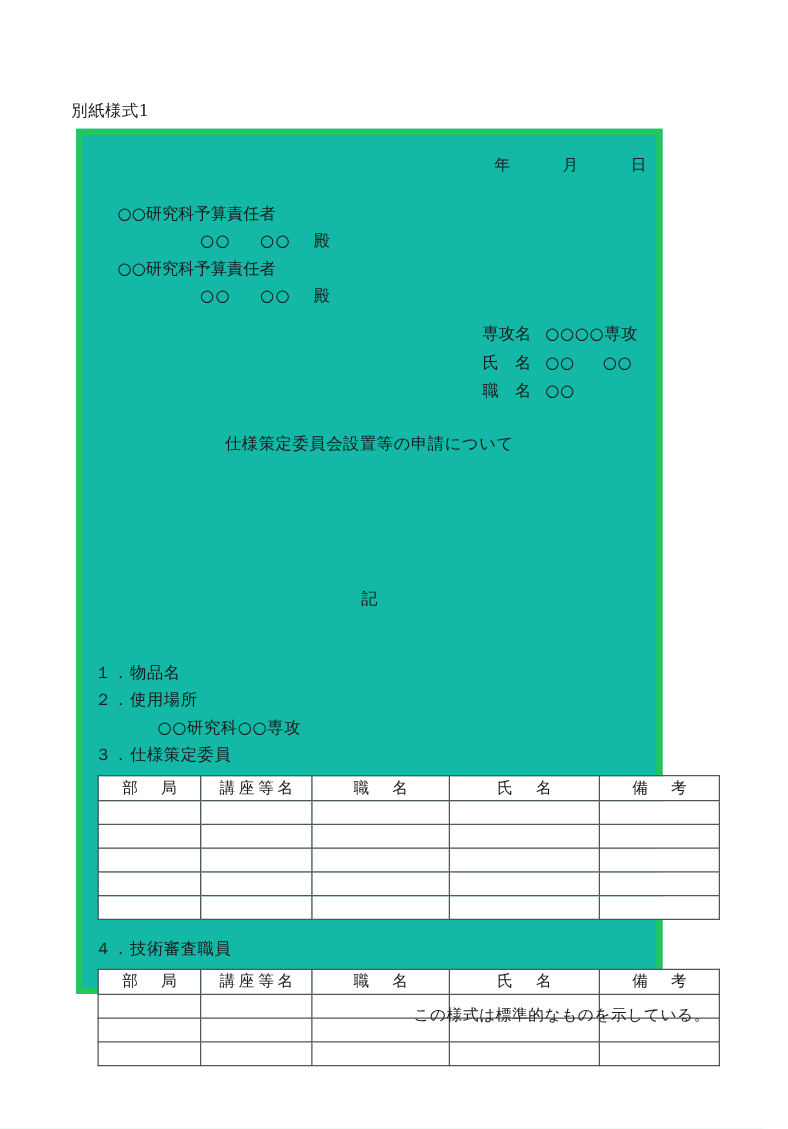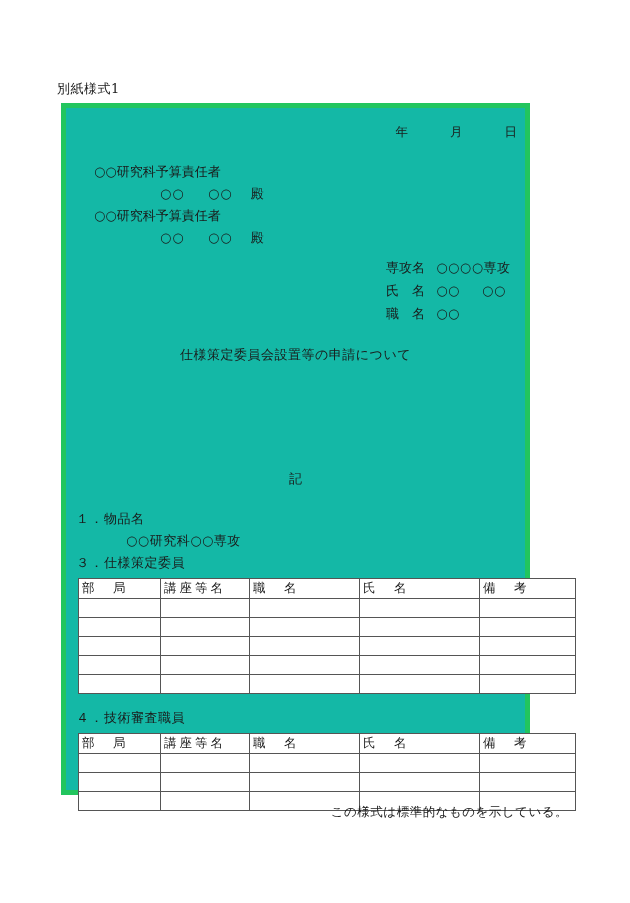--- a/index.html
+++ b/index.html
@@ -122,21 +122,21 @@
     right: 0;
     top: 362px;
     text-align: center;
     font-size: 13px;
   }
 
   .sections {
     position: absolute;
     left: 10px;
     right: 10px;
-    top: 400px;
+    top: 420px;
   }
 
   .sec-label {
     font-size: 13px;
     line-height: 22px;
     letter-spacing: 0.5px;
     white-space: nowrap;
   }
   .sec-label .num { letter-spacing: 1px; }
 
@@ -155,21 +155,21 @@
     margin-top: 4px;
     margin-left: 2px;
     table-layout: fixed;
   }
   table.grid th,
   table.grid td {
     border: 1px solid #555555;
     height: 17px;
     font-weight: normal;
     font-size: 12.5px;
-    text-align: left;
+    text-align: center;
     padding: 0;
     background: #ffffff;
   }
   table.grid th {
     height: 19px;
     letter-spacing: 3px;
     text-indent: 3px;
   }
   table.grid td { height: 18px; }
 
@@ -249,20 +249,23 @@
 
 
       <div class="ki-mark">記</div>
 
       <div class="sections">
 
         <div class="sec-label">
           <span class="num">１．</span><span>物品名</span>
         </div>
 
+        <div class="sec-label">
+          <span class="num">２．</span><span>使用場所</span>
+        </div>
         <div class="sec-value">
           <span>○○研究科○○専攻</span>
         </div>
 
         <div class="sec-label">
           <span class="num">３．</span><span>仕様策定委員</span>
         </div>
 
         <table class="grid">
           <colgroup>

